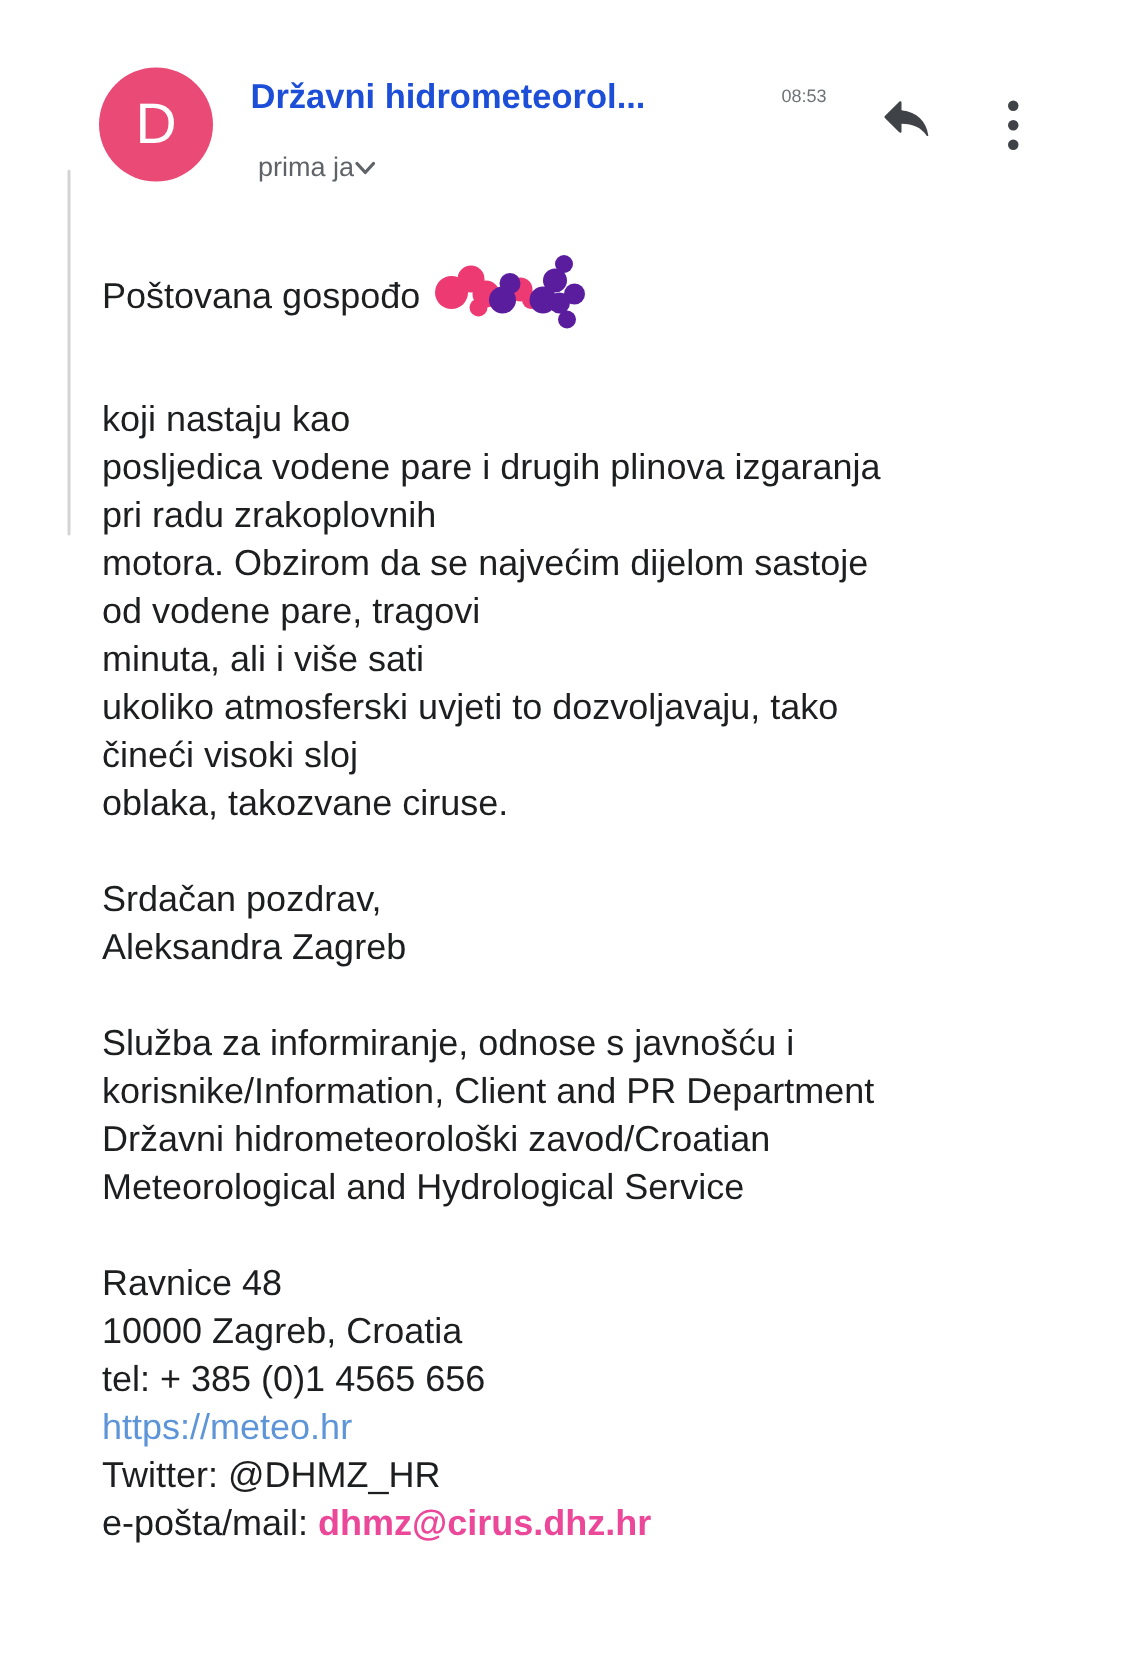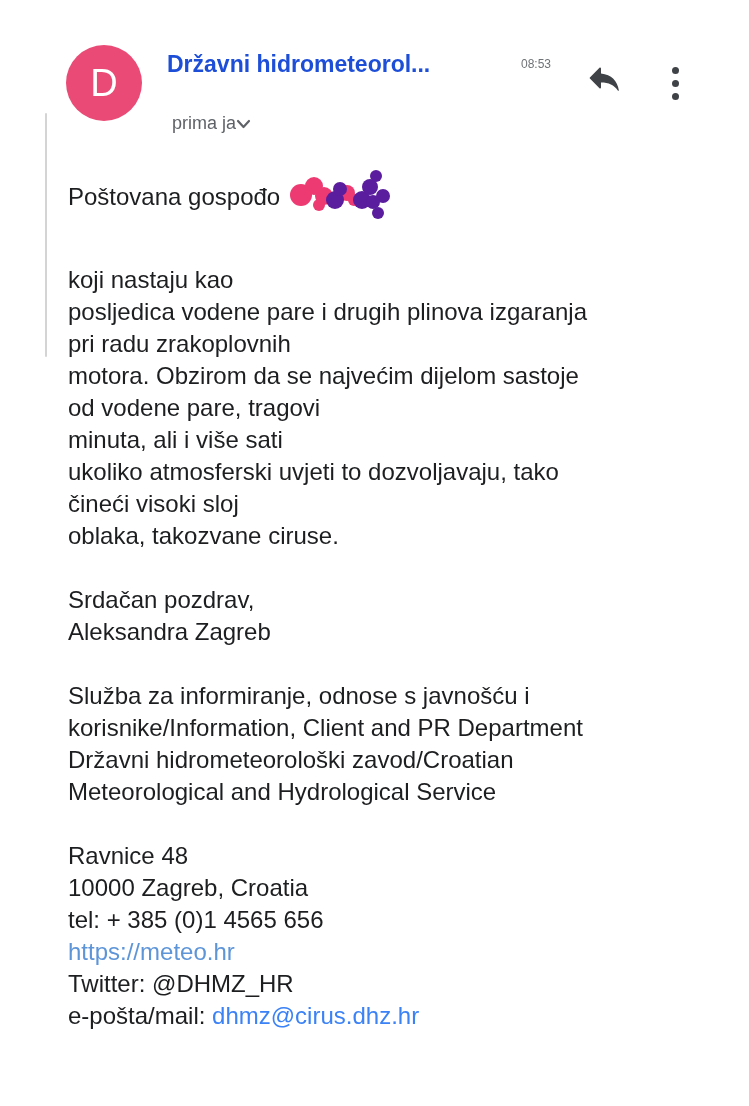--- a/index.html
+++ b/index.html
@@ -20,21 +20,21 @@
   .sender-name {
     position:absolute; left:167px; top:51px;
     font-size:23px; font-weight:700; color:#1d4ed8;
     white-space:nowrap;
   }
   .msg-time {
     position:absolute; left:521px; top:57px;
     font-size:12px; color:#6f7376;
   }
   .recipient-row {
-    position:absolute; left:172px; top:113px;
+    position:absolute; left:172px; top:101px;
     display:flex; align-items:center; 
     font-size:18px; color:#5f6368; cursor:pointer;
   }
   .icon-btn { position:absolute; background:none; border:none; padding:0; cursor:pointer; }
   .reply-btn { left:584px; top:60px; width:40px; height:38px; }
   .more-btn  { left:664px; top:62px; width:22px; height:42px;
                display:flex; flex-direction:column; align-items:center; justify-content:center; gap:6px; }
   .dot { width:7px; height:7px; border-radius:50%; background:#3f4246; }
   
   .edge-line {
@@ -135,17 +135,17 @@
       <span class="line">Državni hidrometeorološki zavod/Croatian</span>
       <span class="line">Meteorological and Hydrological Service</span>
     </p>
 
     <p class="para" style="margin-bottom:12px;">
       <span class="line">Ravnice 48</span>
       <span class="line">10000 Zagreb, Croatia</span>
       <span class="line">tel: + 385 (0)1 4565 656</span>
       <span class="line"><a class="mail-link" style="color:#5d95d8;">https://meteo.hr</a></span>
       <span class="line">Twitter: @DHMZ_HR</span>
-      <span class="line"><span>e-pošta/mail: </span><a class="mail-link" style="color:#3b82f6;">dhmz@cirus.dhz.hr</a></span>
+      <span class="line"><span>e-pošta/mail: </span><a class="mail-link" style="color:#ec4899;font-weight:bold;">dhmz@cirus.dhz.hr</a></span>
     </p>
 
   </div>
 </div>
 
 </body></html>

